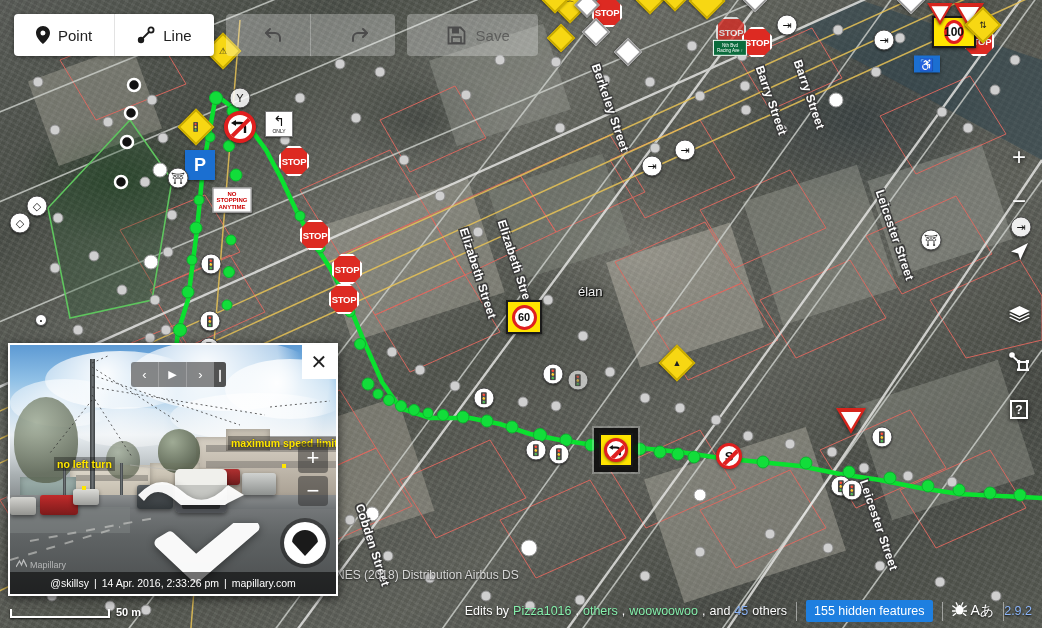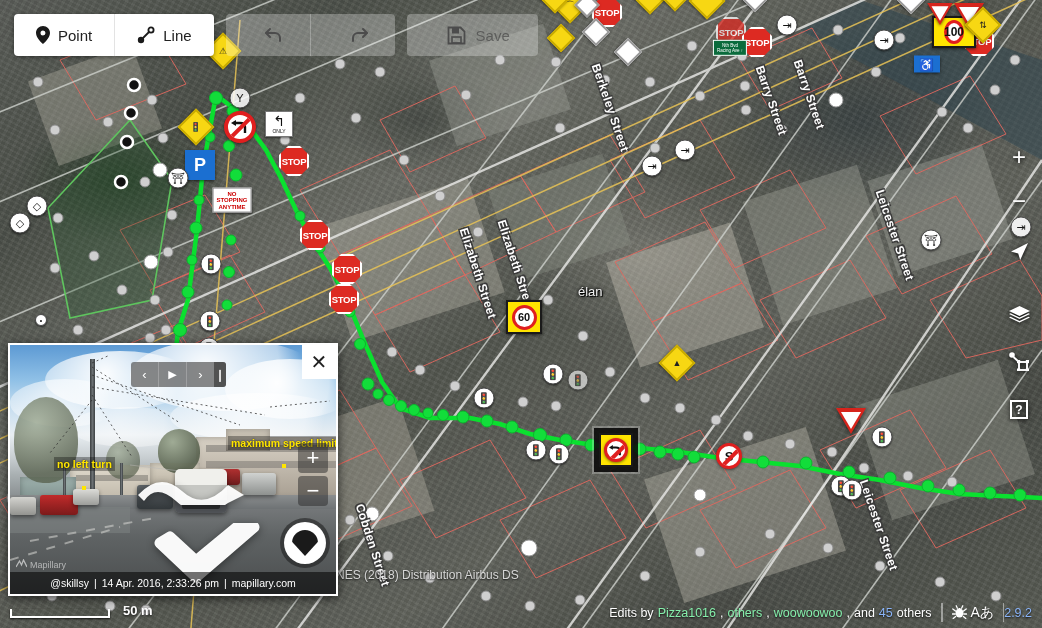--- a/index.html
+++ b/index.html
@@ -297,38 +297,38 @@
   }
   #mapillary-watermark {
     position:absolute; left:6px; bottom: 24px; z-index:6;
     color: rgba(255,255,255,.55); font-size: 9px;
     display:flex; align-items:center; gap:3px;
   }
 
   
   #scalebar {
     position:absolute; left: 10px; bottom: 10px; z-index: 40;
-    display:flex; align-items:flex-end; gap:13px;
-    color:#fff; font-size: 13px; font-weight: bold;
+    display:flex; align-items:flex-end; gap:6px;
+    color:#fff; font-size: 11px; font-weight: bold;
     text-shadow: 0 1px 3px rgba(0,0,0,.95);
   }
   #scale-ruler {
     width: 100px; height: 9px;
     border: 2px solid #fff; border-top: none;
     box-shadow: 0 1px 2px rgba(0,0,0,.8);
   }
 
   
   #footer {
     position:absolute; right: 0; bottom: 6px; z-index: 41;
     display:flex; align-items:center; gap: 0;
     color:#fff; font-size: 12.5px;
     text-shadow: 0 1px 2px rgba(0,0,0,.9);
   }
-  #footer .seg { display:flex; align-items:flex-end; padding: 0 9px; gap:4px; }
+  #footer .seg { display:flex; align-items:flex-start; padding: 0 9px; gap:4px; }
   #footer .divider { width:1px; height: 19px; background: rgba(255,255,255,.45); }
   .user-link { color:#86efac; cursor:pointer; }
   .num-link { color:#8ab4f8; cursor:pointer; }
   #hidden-features {
     background:#1e7fe0; color:#fff; padding: 4px 8px;
     font-size: 12.5px; cursor:pointer; text-shadow:none;
     border-radius: 2px;
   }
   #version { color:#8ab4f8; cursor:pointer; padding-right: 10px; }
   .foot-icon { cursor:pointer; font-size: 14px; }
@@ -1091,20 +1091,23 @@
         <span>,</span>
       <span class="user-link">others</span>
         <span>,</span>
       <span class="user-link">woowoowoo</span>
         <span>,</span>
       <span>and</span>
       <span class="num-link">45</span>
       <span>others</span>
     </div>
     <div class="divider"></div>
+    <div class="seg">
+      <span id="hidden-features">155 hidden features</span>
+    </div>
     <div class="divider"></div>
     <div class="seg">
       <span class="foot-icon">
         <svg width="15" height="14" viewBox="0 0 15 14">
           <ellipse cx="7.5" cy="8" rx="4" ry="4.6" fill="#fff"></ellipse>
           <rect x="6.6" y="3" width="1.8" height="3" fill="#fff"></rect>
           <g stroke="#fff" stroke-width="1.3" stroke-linecap="round">
             <line x1="3.5" y1="6" x2="0.8" y2="4"></line>
               <line x1="11.5" y1="6" x2="14.2" y2="4"></line>
             <line x1="3.2" y1="9" x2="0.5" y2="9"></line>

